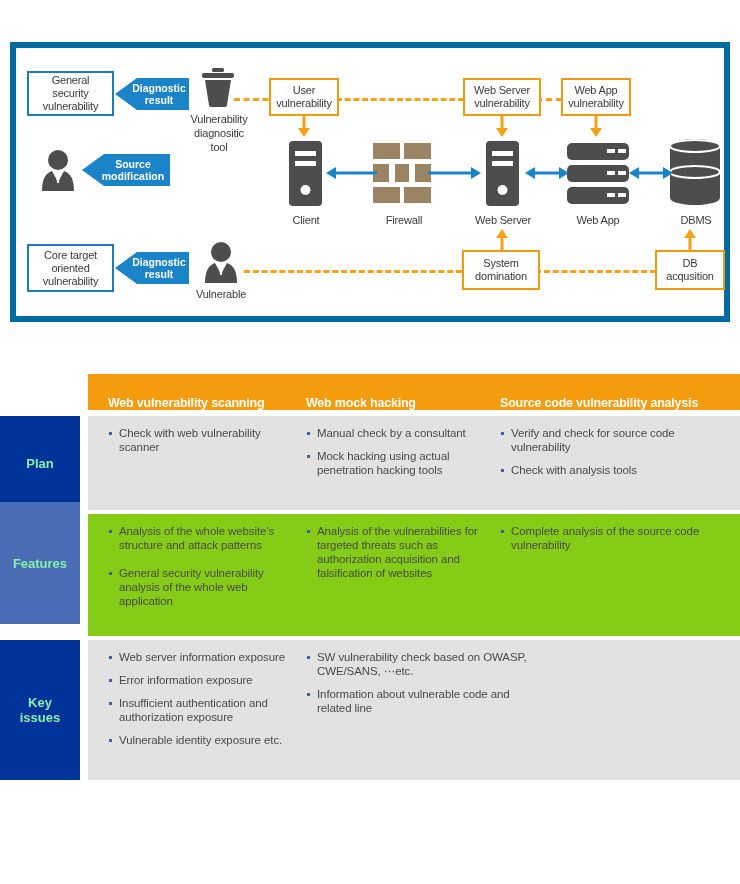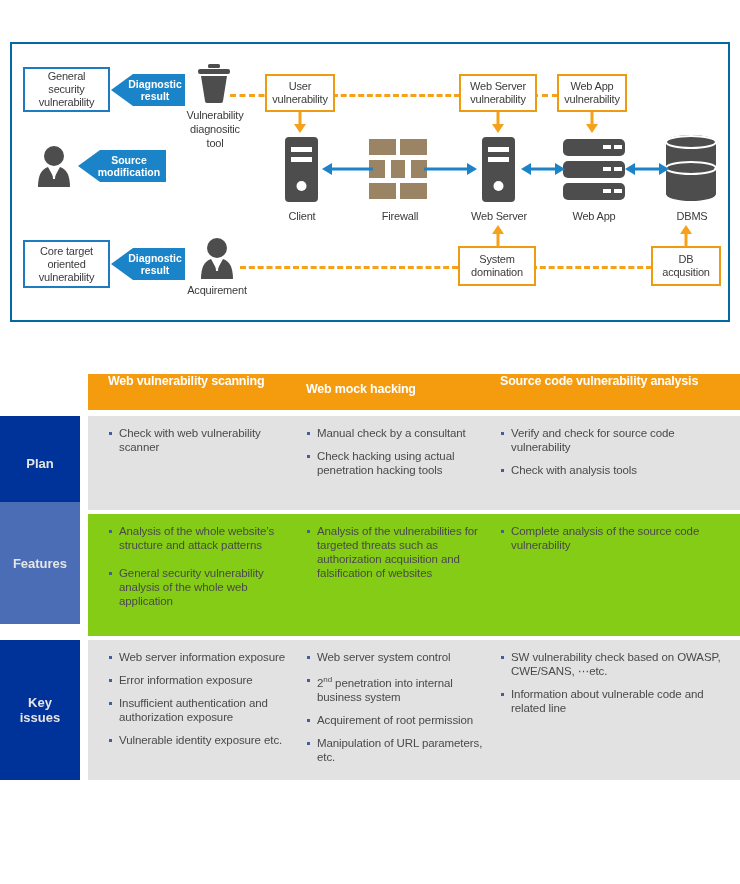--- a/index.html
+++ b/index.html
@@ -10,21 +10,21 @@
     font-family: "Liberation Sans", sans-serif;
     -webkit-font-smoothing: antialiased;
   }
   #root { position: relative; width: 740px; height: 884px; overflow: hidden; background:#fff; }
 
   
   #diagram-panel {
     position: absolute; left: 10px; top: 42px;
     width: 720px; height: 280px;
     background: #ffffff;
-    border: 2px solid #0369a1;
+    border: 6px solid #0369a1;
   }
   .abs { position: absolute; }
 
   
   .obox {
     position: absolute;
     border: 2px solid #ED9B11;
     background: #ffffff;
     color: #3b3b3b;
     font-size: 11px;
@@ -69,28 +69,28 @@
   .dev-label {
     position: absolute; text-align: center;
     font-size: 11px; color: #3b3b3b; letter-spacing: -0.2px;
   }
   .icon-grey { fill: #4D4D4D; }
 
   
   #table-area { position: absolute; left: 0px; top: 374px; width: 740px; }
   #thead {
     position: absolute; left: 88px; top: 0px; width: 652px; height: 36px;
-    background: #F59B0E; display: flex; align-items: flex-start;
+    background: #F59B0E; display: flex; align-items: flex-end;
   }
   #thead .th {
     color: #ffffff; font-size: 12.5px; font-weight: bold; letter-spacing: -0.2px;
   }
   .rowlabel {
     position: absolute; left: 0px; width: 80px;
-    color: #e5e5e5; font-size: 13px; font-weight: bold; text-align: center;
+    color: #86efac; font-size: 13px; font-weight: bold; text-align: center;
     display: flex; align-items: center; justify-content: center; line-height: 15px;
   }
   .rowbody {
     position: absolute; left: 88px; width: 652px;
     display: flex;
   }
   .cell { padding-top: 10px; }
   .cell ul { list-style: none; margin: 0; padding: 0; }
   .cell li {
     position: relative; padding-left: 11px;
@@ -271,21 +271,21 @@
 result</span>
     </div>
 
     <div class="dev" style="left:185px; top:193px; width:40px; height:42px;">
       <svg width="40" height="42" viewBox="0 0 40 42">
         <circle cx="20" cy="11" r="10" class="icon-grey"></circle>
         <path d="M4 42 Q4 25 14 22 L20 33 L26 22 Q36 25 36 42 Z" class="icon-grey"></path>
         <polygon points="18,23 22,23 21,34 19,34" fill="#ffffff"></polygon>
       </svg>
     </div>
-    <div class="dev-label" style="left:170px; top:240px; width:70px;">Acquirement</div>
+    <div class="dev-label" style="left:170px; top:240px; width:70px;">Vulnerable</div>
 
     <div class="obox" style="left:446px; top:202px; width:78px; height:40px;">
       <span style="white-space:pre-line;">System
 domination</span>
     </div>
     <svg class="abs" style="left:479px; top:180px;" width="14" height="23">
       <line x1="7" y1="9" x2="7" y2="23" stroke="#F5A11A" stroke-width="3"></line>
       <polygon points="1,10 13,10 7,1" fill="#F5A11A"></polygon>
     </svg>
 
@@ -313,21 +313,21 @@
     </div>
     <div class="rowbody" style="top:42px; height:94px; background:#E2E2E2;">
       <div class="cell" style="width:218px; padding-left:20px; padding-right:16px;">
         <ul>
           <li>Check with web vulnerability scanner</li>
         </ul>
       </div>
       <div class="cell" style="width:194px; padding-right:16px;">
         <ul>
           <li>Manual check by a consultant</li>
-          <li>Check hacking using actual penetration hacking tools</li>
+          <li>Mock hacking using actual penetration hacking tools</li>
         </ul>
       </div>
       <div class="cell" style="width:240px; padding-right:16px;">
         <ul>
           <li>Verify and check for source code vulnerability</li>
           <li>Check with analysis tools</li>
         </ul>
       </div>
     </div>
 
@@ -359,28 +359,20 @@
     </div>
     <div class="rowbody" style="top:266px; height:140px; background:#E2E2E2;">
       <div class="cell" style="width:218px; padding-left:20px; padding-right:10px;">
         <ul>
           <li>Web server information exposure</li>
           <li>Error information exposure</li>
           <li>Insufficient authentication and authorization exposure</li>
           <li>Vulnerable identity exposure etc.</li>
         </ul>
       </div>
-      <div class="cell" style="width:194px; padding-right:14px;">
-        <ul>
-          <li>Web server system control</li>
-          <li>2<sup>nd</sup> penetration into internal business system</li>
-          <li>Acquirement of root permission</li>
-          <li>Manipulation of URL parameters, etc.</li>
-        </ul>
-      </div>
       <div class="cell" style="width:240px; padding-right:16px;">
         <ul>
           <li>SW vulnerability check based on OWASP, CWE/SANS, ⋯etc.</li>
           <li>Information about vulnerable code and related line</li>
         </ul>
       </div>
     </div>
 
   </div>
 </div>

